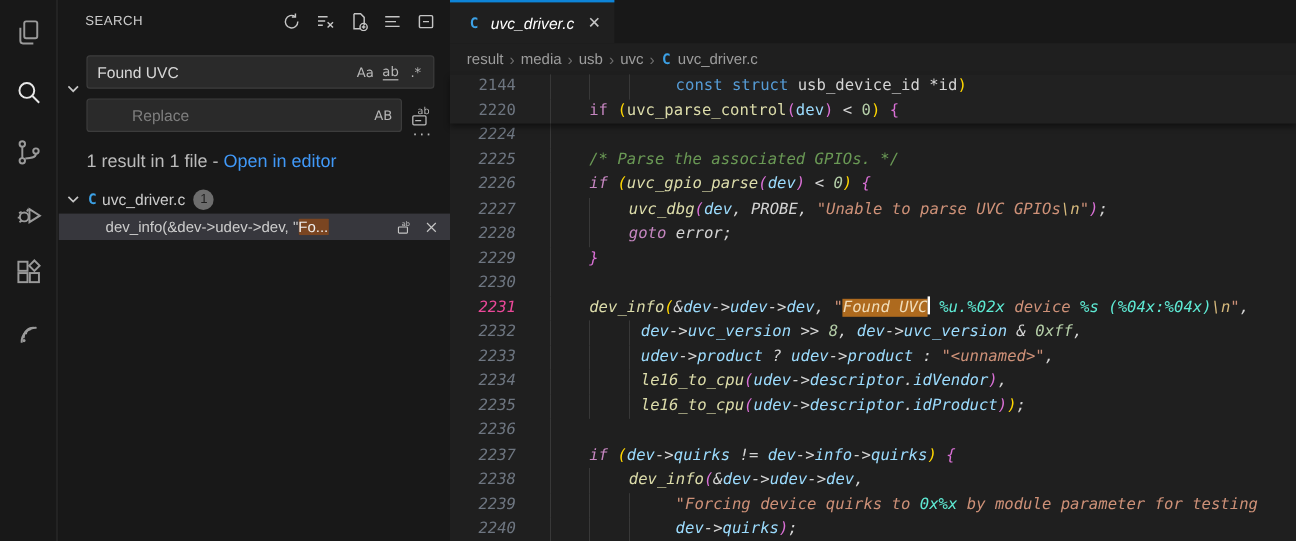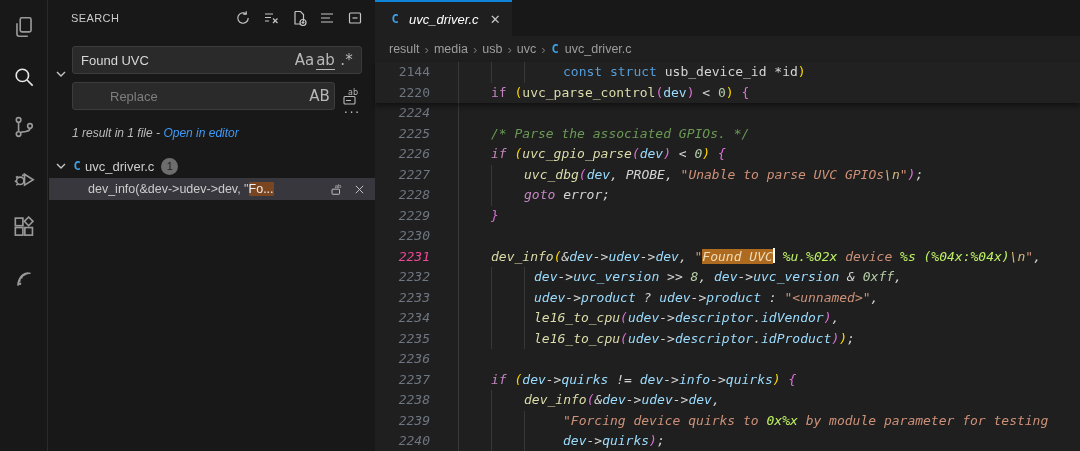--- a/index.html
+++ b/index.html
@@ -26,27 +26,27 @@
   .sv-toggle{position:absolute;left:4px;top:66px;width:16px;height:16px;cursor:pointer;}
   .sv-toggle svg{stroke:#c5c5c5;fill:none;stroke-width:1.4;}
 
   .inputbox{position:absolute;left:23px;background:#2a2a2a;border:1px solid #3c3c3c;border-radius:3px;
             height:28px;display:flex;align-items:center;padding:0 4px 0 8px;}
   #searchbox{top:46px;width:290px;}
   #replacebox{top:82px;width:263px;padding-left:37px;}
   .inputtext{flex:1;color:#d7d7d7;font-size:13px;white-space:nowrap;overflow:hidden;}
   .placeholder{color:#7e7e7e;}
   .in-toggle{min-width:21px;height:20px;display:flex;align-items:center;justify-content:center;
-             color:#b8b8b8;font-size:15px;border-radius:3px;cursor:pointer;font-family:"DejaVu Sans",sans-serif;}
+             color:#b8b8b8;font-size:11px;border-radius:3px;cursor:pointer;font-family:"DejaVu Sans",sans-serif;}
   .in-toggle.ul span{border-bottom:1px solid #b8b8b8;}
   .rep-all{position:absolute;left:292px;top:87px;width:22px;height:20px;cursor:pointer;}
   .more-dots{position:absolute;left:292px;top:105px;width:22px;height:16px;color:#b8b8b8;
              font-size:14px;letter-spacing:1px;text-align:center;cursor:pointer;line-height:12px;}
 
-  .summary{position:absolute;left:23px;top:126px;font-size:12px;color:#bbbbbb;white-space:nowrap;font-style:italic;}
+  .summary{position:absolute;left:23px;top:126px;font-size:15px;color:#bbbbbb;white-space:nowrap;}
   .summary a{color:#4098f7;text-decoration:none;cursor:pointer;}
 
   .filerow{position:absolute;left:0;top:155px;width:326px;height:22px;display:flex;align-items:center;
            padding-left:4px;cursor:pointer;}
   .tw-chev{width:16px;height:16px;flex:none;}
   .tw-chev svg{stroke:#c5c5c5;fill:none;stroke-width:1.4;}
   .cicon{color:#3ca1e6;font-weight:bold;font-size:12px;width:16px;text-align:center;flex:none;font-family:"DejaVu Sans Mono",monospace;}
   .fname{color:#cccccc;margin-right:7px;white-space:nowrap;}
   .fpath{color:#8a8a8a;font-size:11.5px;flex:1;white-space:nowrap;overflow:hidden;}
   .badge{width:17px;height:17px;border-radius:50%;background:#6d6d6d;color:#1f1f1f;font-size:11px;
@@ -78,21 +78,21 @@
   #sticky{position:absolute;left:0;top:62px;width:705px;background:#212121;
           box-shadow:0 3px 5px rgba(0,0,0,.45);z-index:3;}
   #codelines{position:absolute;left:0;top:103px;width:705px;z-index:1;font-style:italic;}
   .cl{display:flex;height:20.5px;line-height:20.5px;white-space:pre;}
   .ln{width:55px;text-align:right;color:#6e7681;flex:none;user-select:none;}
   .ln.cur{color:#ec4899;}
   .gutpad{width:28px;flex:none;}
   .indent{flex:none;height:100%;}
   .ctext{white-space:pre;}
   .tk-kw{color:#569cd6}.tk-ctl{color:#c586c0}.tk-fn{color:#dcdcaa}.tk-var{color:#9cdcfe}
-  .tk-num{color:#b5cea8}.tk-str{color:#ce9178}.tk-esc{color:#d7ba7d}.tk-fmt{color:#bef264}
+  .tk-num{color:#b5cea8}.tk-str{color:#ce9178}.tk-esc{color:#d7ba7d}.tk-fmt{color:#5eead4}
   .tk-cmt{color:#6a9955}.tk-pl{color:#d4d4d4}.tk-b1{color:#ffd700}.tk-b2{color:#da70d6}
   .tk-match{background:#ae6a1e;color:#f0dcb8;}
   .caret{display:inline-block;width:2px;height:15px;background:#ffffff;vertical-align:-2px;}
 </style>
 </head>
 <body>
 
 <div id="stage">
 
   <div id="activitybar">

